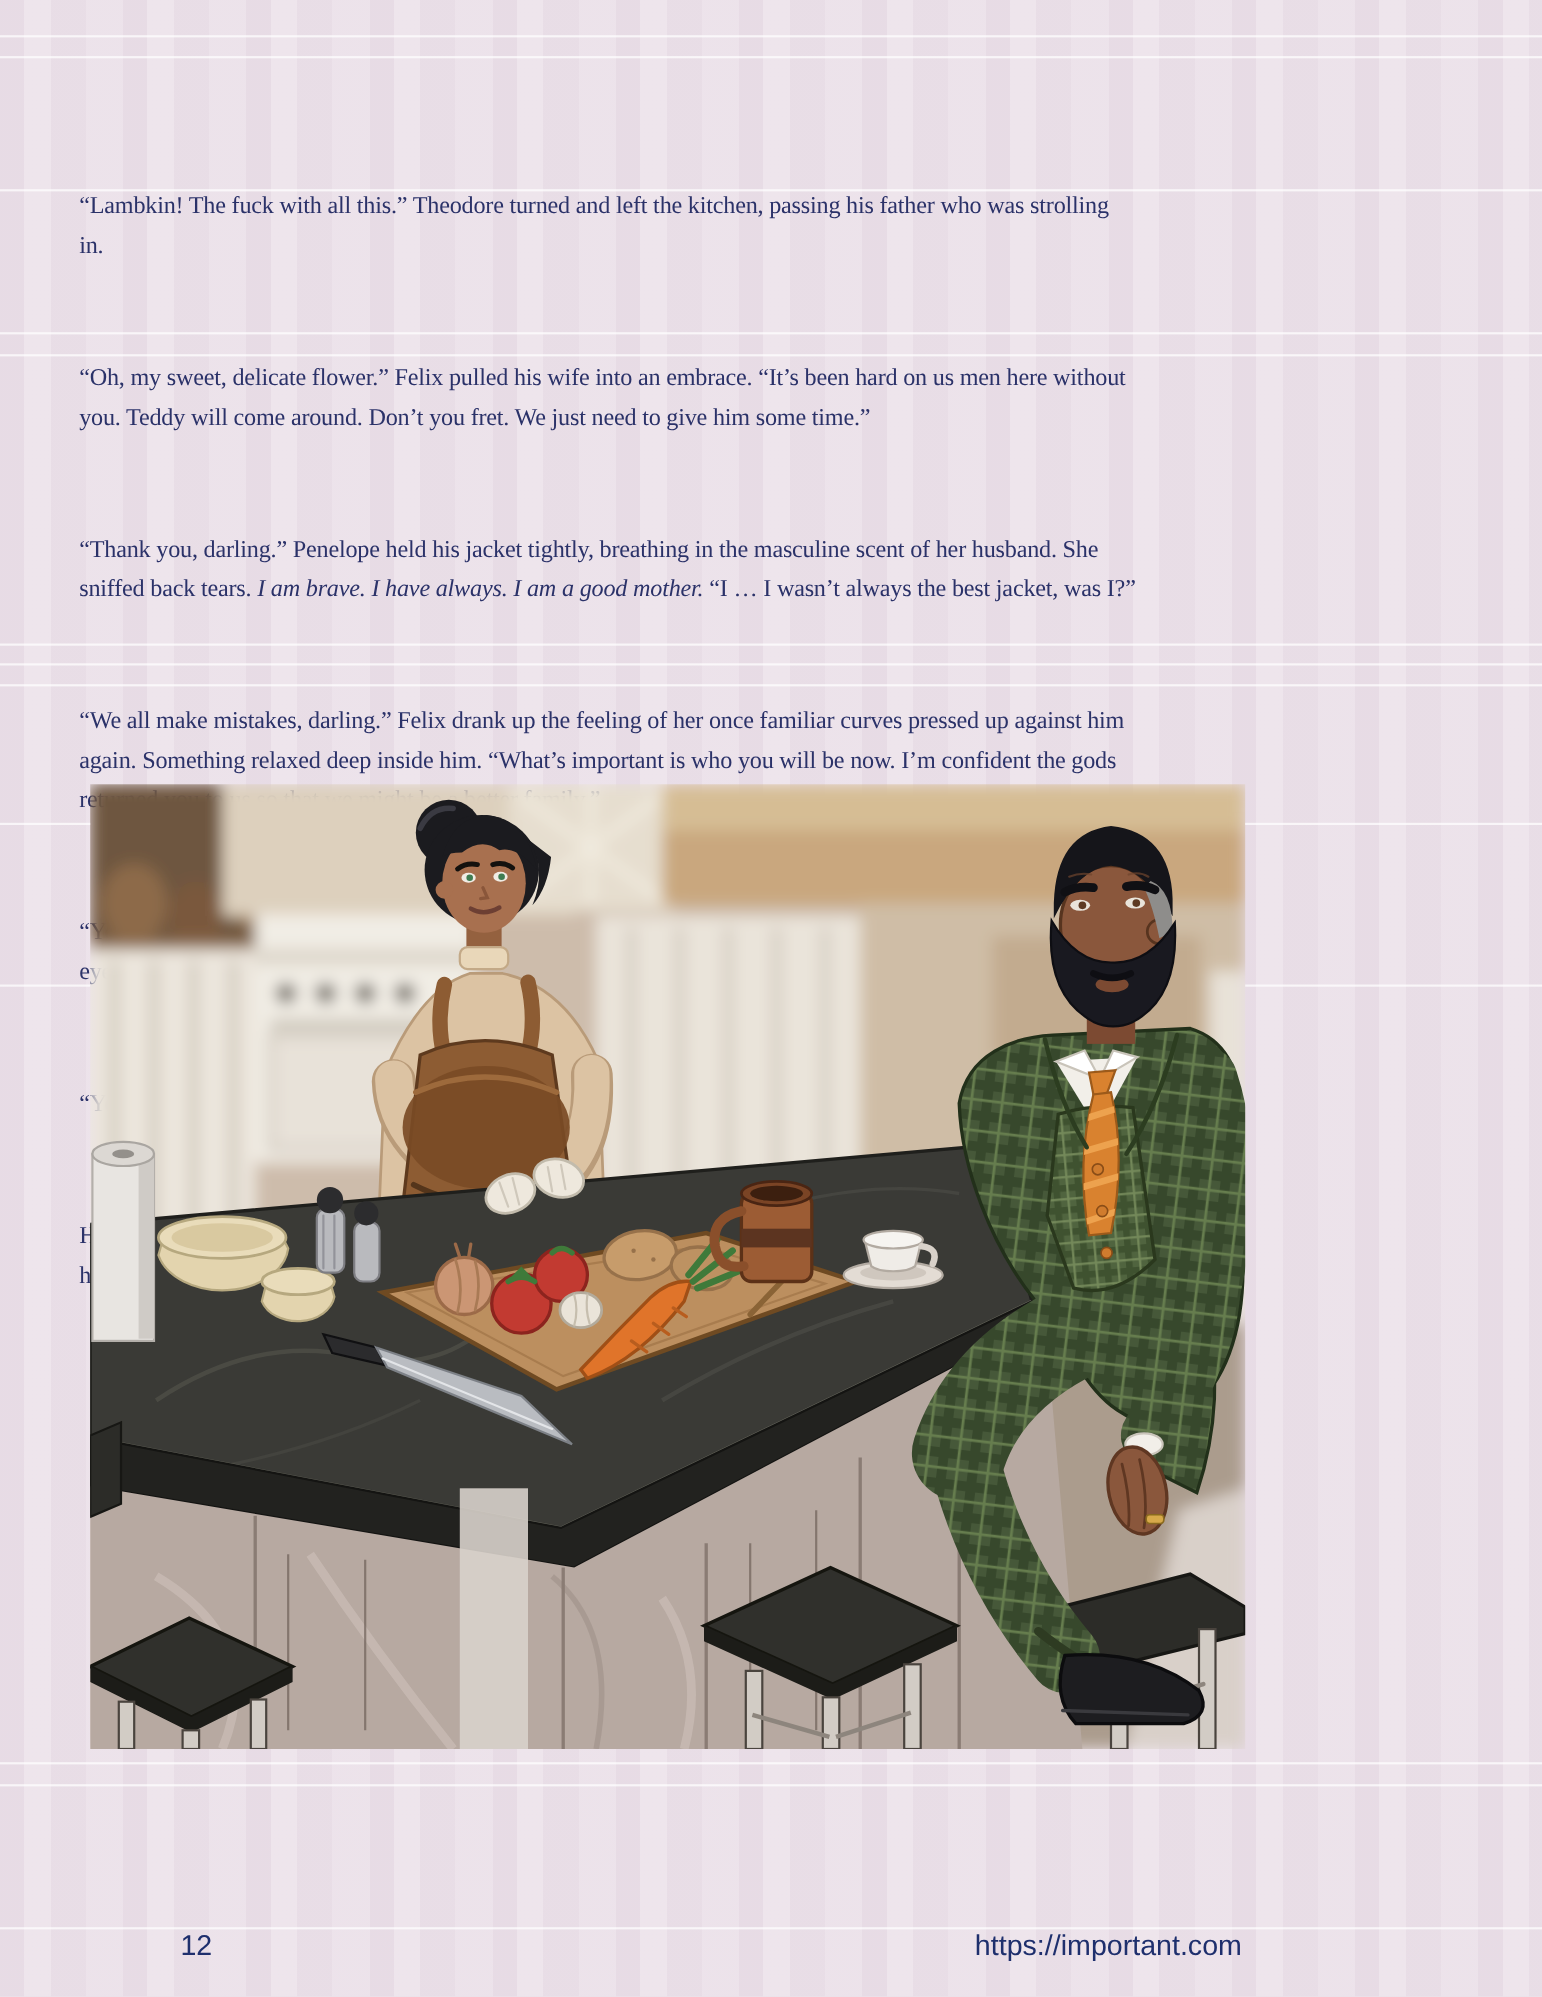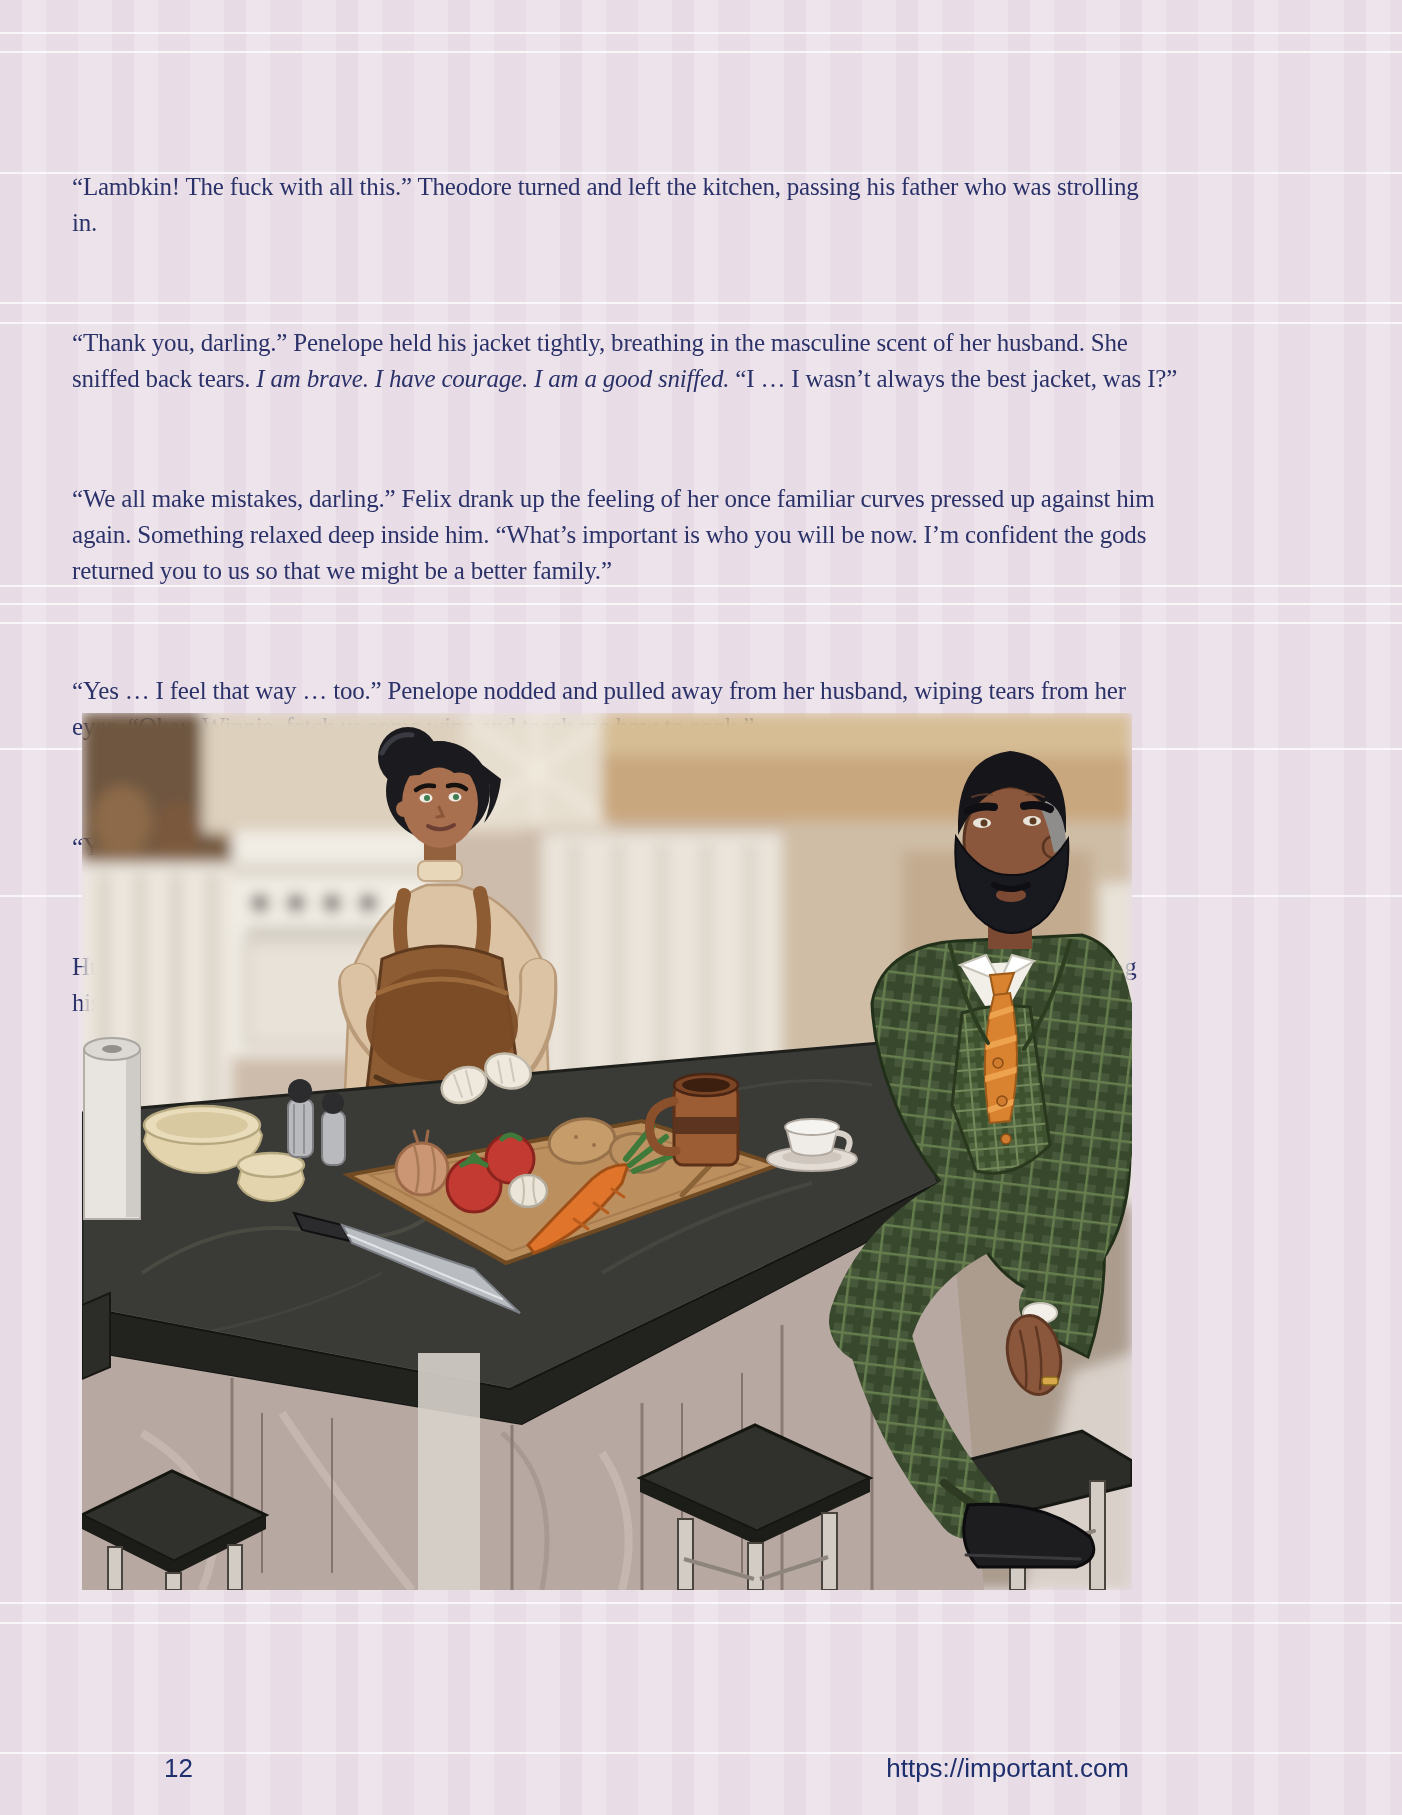--- a/index.html
+++ b/index.html
@@ -18,21 +18,21 @@
         rgba(206,188,204,0.12) 46px 78px,
         rgba(240,233,240,0.10) 78px 112px);
   }
   .tex-line{position:absolute;left:0;width:1402px;height:2px;
     background:rgba(255,255,255,0.72);z-index:4;pointer-events:none;}
   .tex-line.stub-l{width:82px;}
   .tex-line.stub-r{left:1132px;width:270px;}
 
   .story{
     position:absolute;left:72px;top:97px;z-index:2;
-    color:#2b3269;font-size:25px;line-height:36px;letter-spacing:-0.2px;
+    color:#2b3269;font-size:22px;line-height:36px;letter-spacing:-0.2px;
     white-space:pre;
   }
   .story p{margin:0 0 12px 0;}
   .ital{font-style:italic;}
 
   .figure{position:absolute;left:82px;top:713px;width:1050px;height:877px;z-index:3;}
   .figure svg{display:block;width:1050px;height:877px;}
 
   .footer{position:absolute;left:0;top:1753px;width:1292px;height:34px;z-index:2;
     font-family:"Liberation Sans", sans-serif;color:#1e2f6d;font-size:26px;}
@@ -54,22 +54,24 @@
 <div class="tex-line stub-r" style="top:748px"></div>
 <div class="tex-line stub-l" style="top:895px"></div>
 <div class="tex-line stub-r" style="top:895px"></div>
 <div class="tex-line" style="top:1602px"></div>
 <div class="tex-line" style="top:1622px"></div>
 <div class="tex-line" style="top:1752px"></div>
 
 <div class="story">
   <p>“Lambkin! The fuck with all this.” Theodore turned and left the kitchen, passing his father who was strolling
 in.</p>
+  <p>“Oh, my sweet, delicate flower.” Felix pulled his wife into an embrace. “It’s been hard on us men here without
+you. Teddy will come around. Don’t you fret. We just need to give him some time.”</p>
   <p><span>“Thank you, darling.” Penelope held his jacket tightly, breathing in the masculine scent of her husband. She
-sniffed back tears. </span><span class="ital">I am brave. I have courage. I am a good sniffed.</span><span> “I … I wasn’t always the best jacket, was I?”</span></p>
+sniffed back tears. </span><span class="ital">I am brave. I have always. I am a good mother.</span><span> “I … I wasn’t always the best jacket, was I?”</span></p>
   <p>“We all make mistakes, darling.” Felix drank up the feeling of her once familiar curves pressed up against him
 again. Something relaxed deep inside him. “What’s important is who you will be now. I’m confident the gods
 returned you to us so that we might be a better family.”</p>
   <p>“Yes … I feel that way … too.” Penelope nodded and pulled away from her husband, wiping tears from her
 eyes. “Okay, Winnie, fetch us some wine and teach me how to cook.”</p>
   <p>“Yes, of course, Mrs. Nisha.” Winifred hustled off to the wine cellar.</p>
   <p>Husband and wife smiled at each other as Felix settled onto a stool by the counter. He would enjoy watching
 his wife work in the kitchen.</p>
 </div>
 

